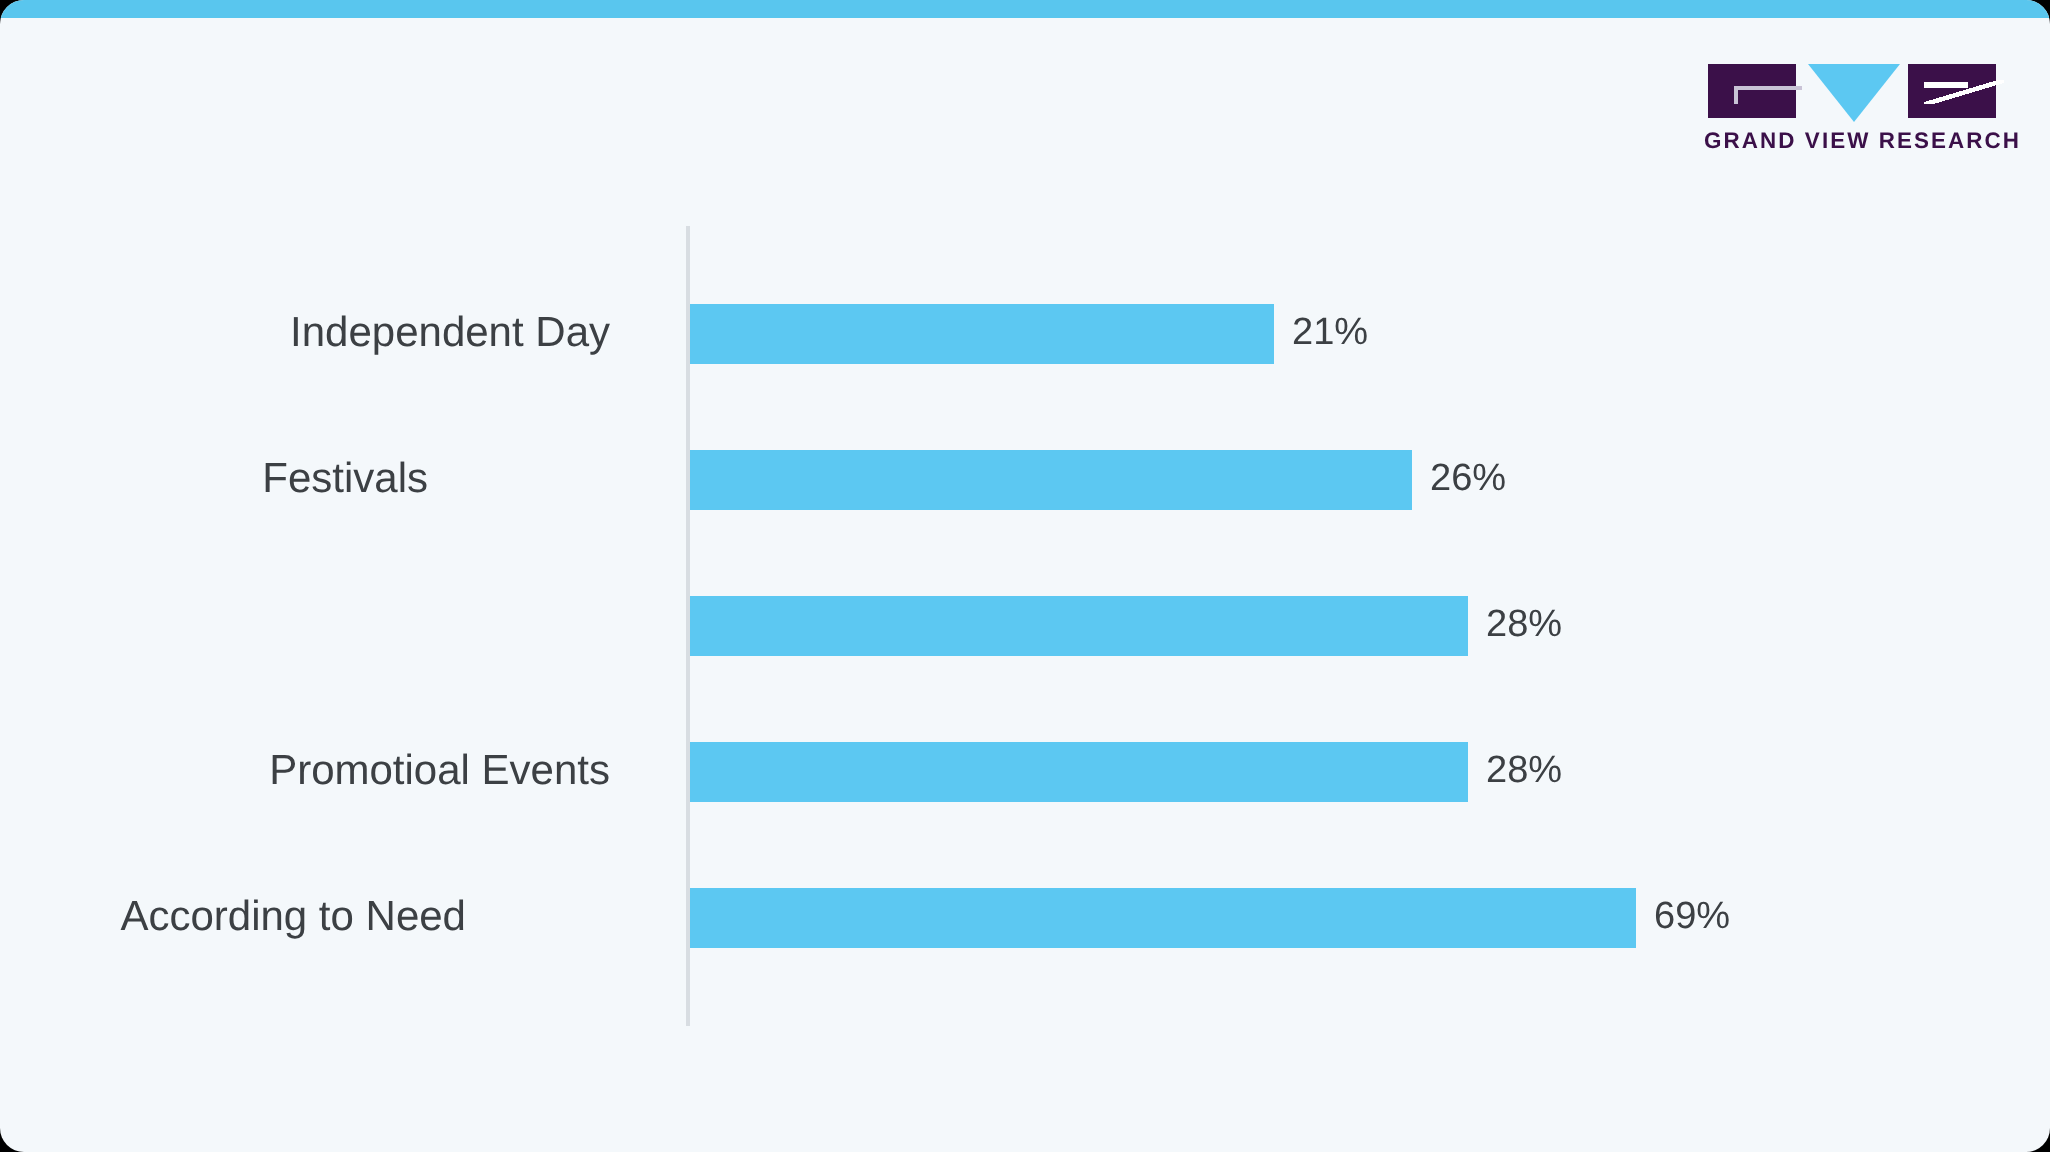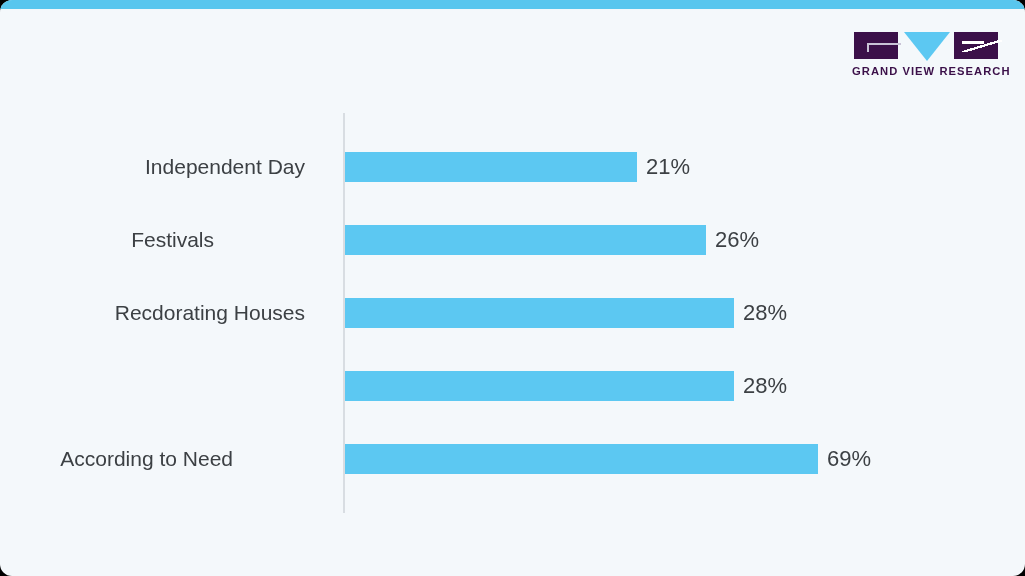--- a/index.html
+++ b/index.html
@@ -183,21 +183,21 @@
     top: 0;
     height: 30px;
     background: #5cc8f2;
   }
 
   .bar-value {
     position: absolute;
     top: 0;
     height: 30px;
     line-height: 30px;
-    font-size: 22px;
+    font-size: 19px;
     color: #3c4044;
     white-space: nowrap;
     font-family: "Liberation Sans", sans-serif;
   }
 </style>
 </head>
 <body>
 
 <div class="card">
 
@@ -222,25 +222,25 @@
           <div class="bar-label">Independent Day</div>
           <div class="bar" style="width: 292px;"></div>
           <div class="bar-value" style="left: 646px;">21%</div>
         </div>
         <div class="bar-row" style="top: 225px; width: 934px;">
           <div class="bar-label">Festivals</div>
           <div class="bar" style="width: 361px;"></div>
           <div class="bar-value" style="left: 715px;">26%</div>
         </div>
         <div class="bar-row" style="top: 298px; width: 1025px;">
-          <div class="bar-label">Recdorating Houses</div>
           <div class="bar" style="width: 389px;"></div>
           <div class="bar-value" style="left: 743px;">28%</div>
         </div>
         <div class="bar-row" style="top: 371px; width: 1025px;">
+          <div class="bar-label">Promotioal Events</div>
           <div class="bar" style="width: 389px;"></div>
           <div class="bar-value" style="left: 743px;">28%</div>
         </div>
         <div class="bar-row" style="top: 444px; width: 953px;">
           <div class="bar-label">According to Need</div>
           <div class="bar" style="width: 473px;"></div>
           <div class="bar-value" style="left: 827px;">69%</div>
         </div>
       </div>
   </div>

